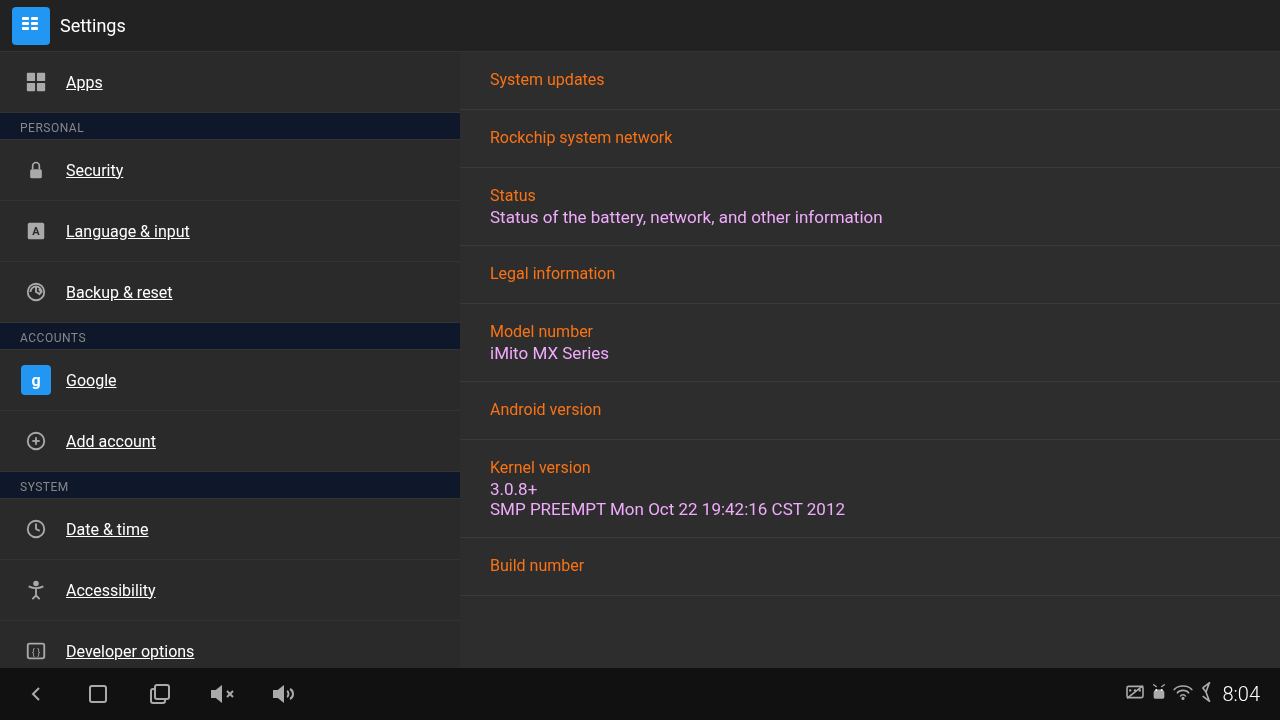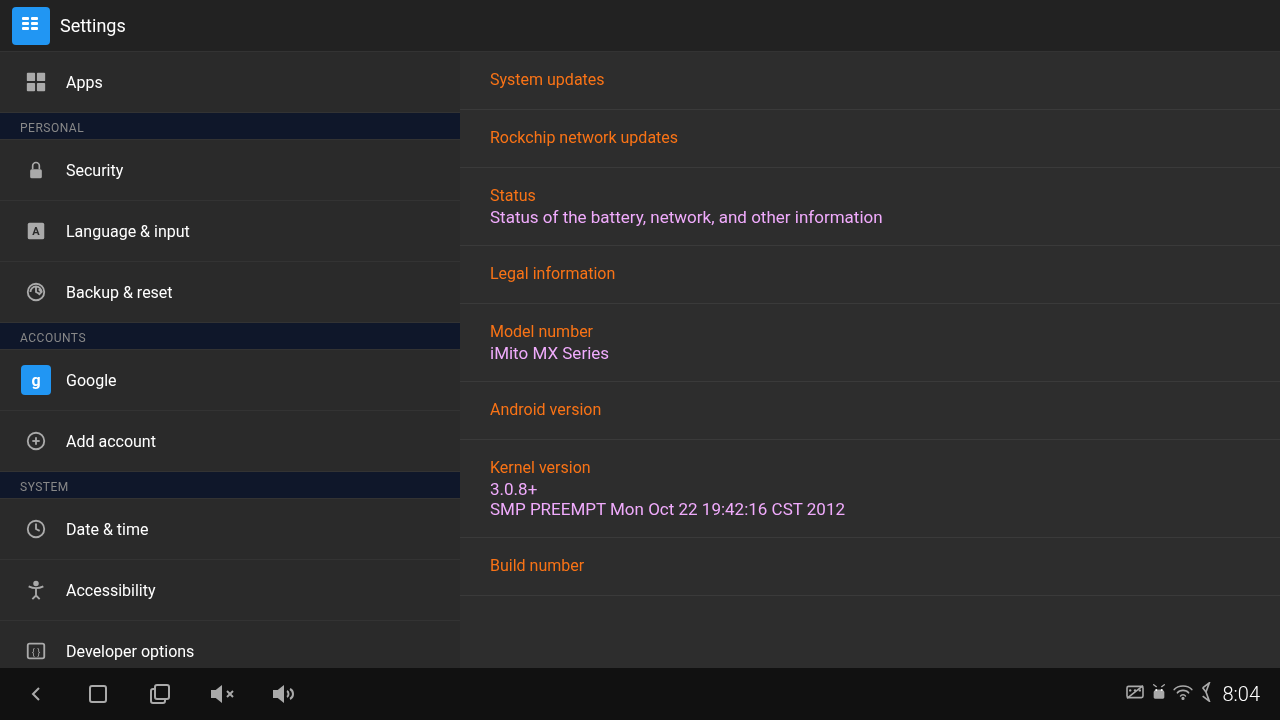--- a/index.html
+++ b/index.html
@@ -68,20 +68,21 @@
       display: flex;
       align-items: center;
       justify-content: center;
       margin-right: 14px;
       flex-shrink: 0;
       font-size: 20px;
     }
     .sidebar-item .item-label {
       font-size: 16px;
       color: #ffffff;
+      text-decoration: underline;
     }
     .section-header {
       padding: 8px 20px 4px 20px;
       font-size: 12px;
       color: #888888;
       text-transform: uppercase;
       letter-spacing: 0.5px;
       background: #0f172a;
       border-bottom: 1px solid #333;
     }
@@ -294,21 +295,21 @@
 
   </div>
 
   <div class="content-area">
 
     <div class="content-item">
       <div class="content-title">System updates</div>
     </div>
 
     <div class="content-item">
-      <div class="content-title">Rockchip network updates</div>
+      <div class="content-title">Rockchip system network</div>
     </div>
 
     <div class="content-item">
       <div class="content-title">Status</div>
       <div class="content-subtitle">Status of the battery, network, and other information</div>
     </div>
 
     <div class="content-item">
       <div class="content-title">Legal information</div>
     </div>

